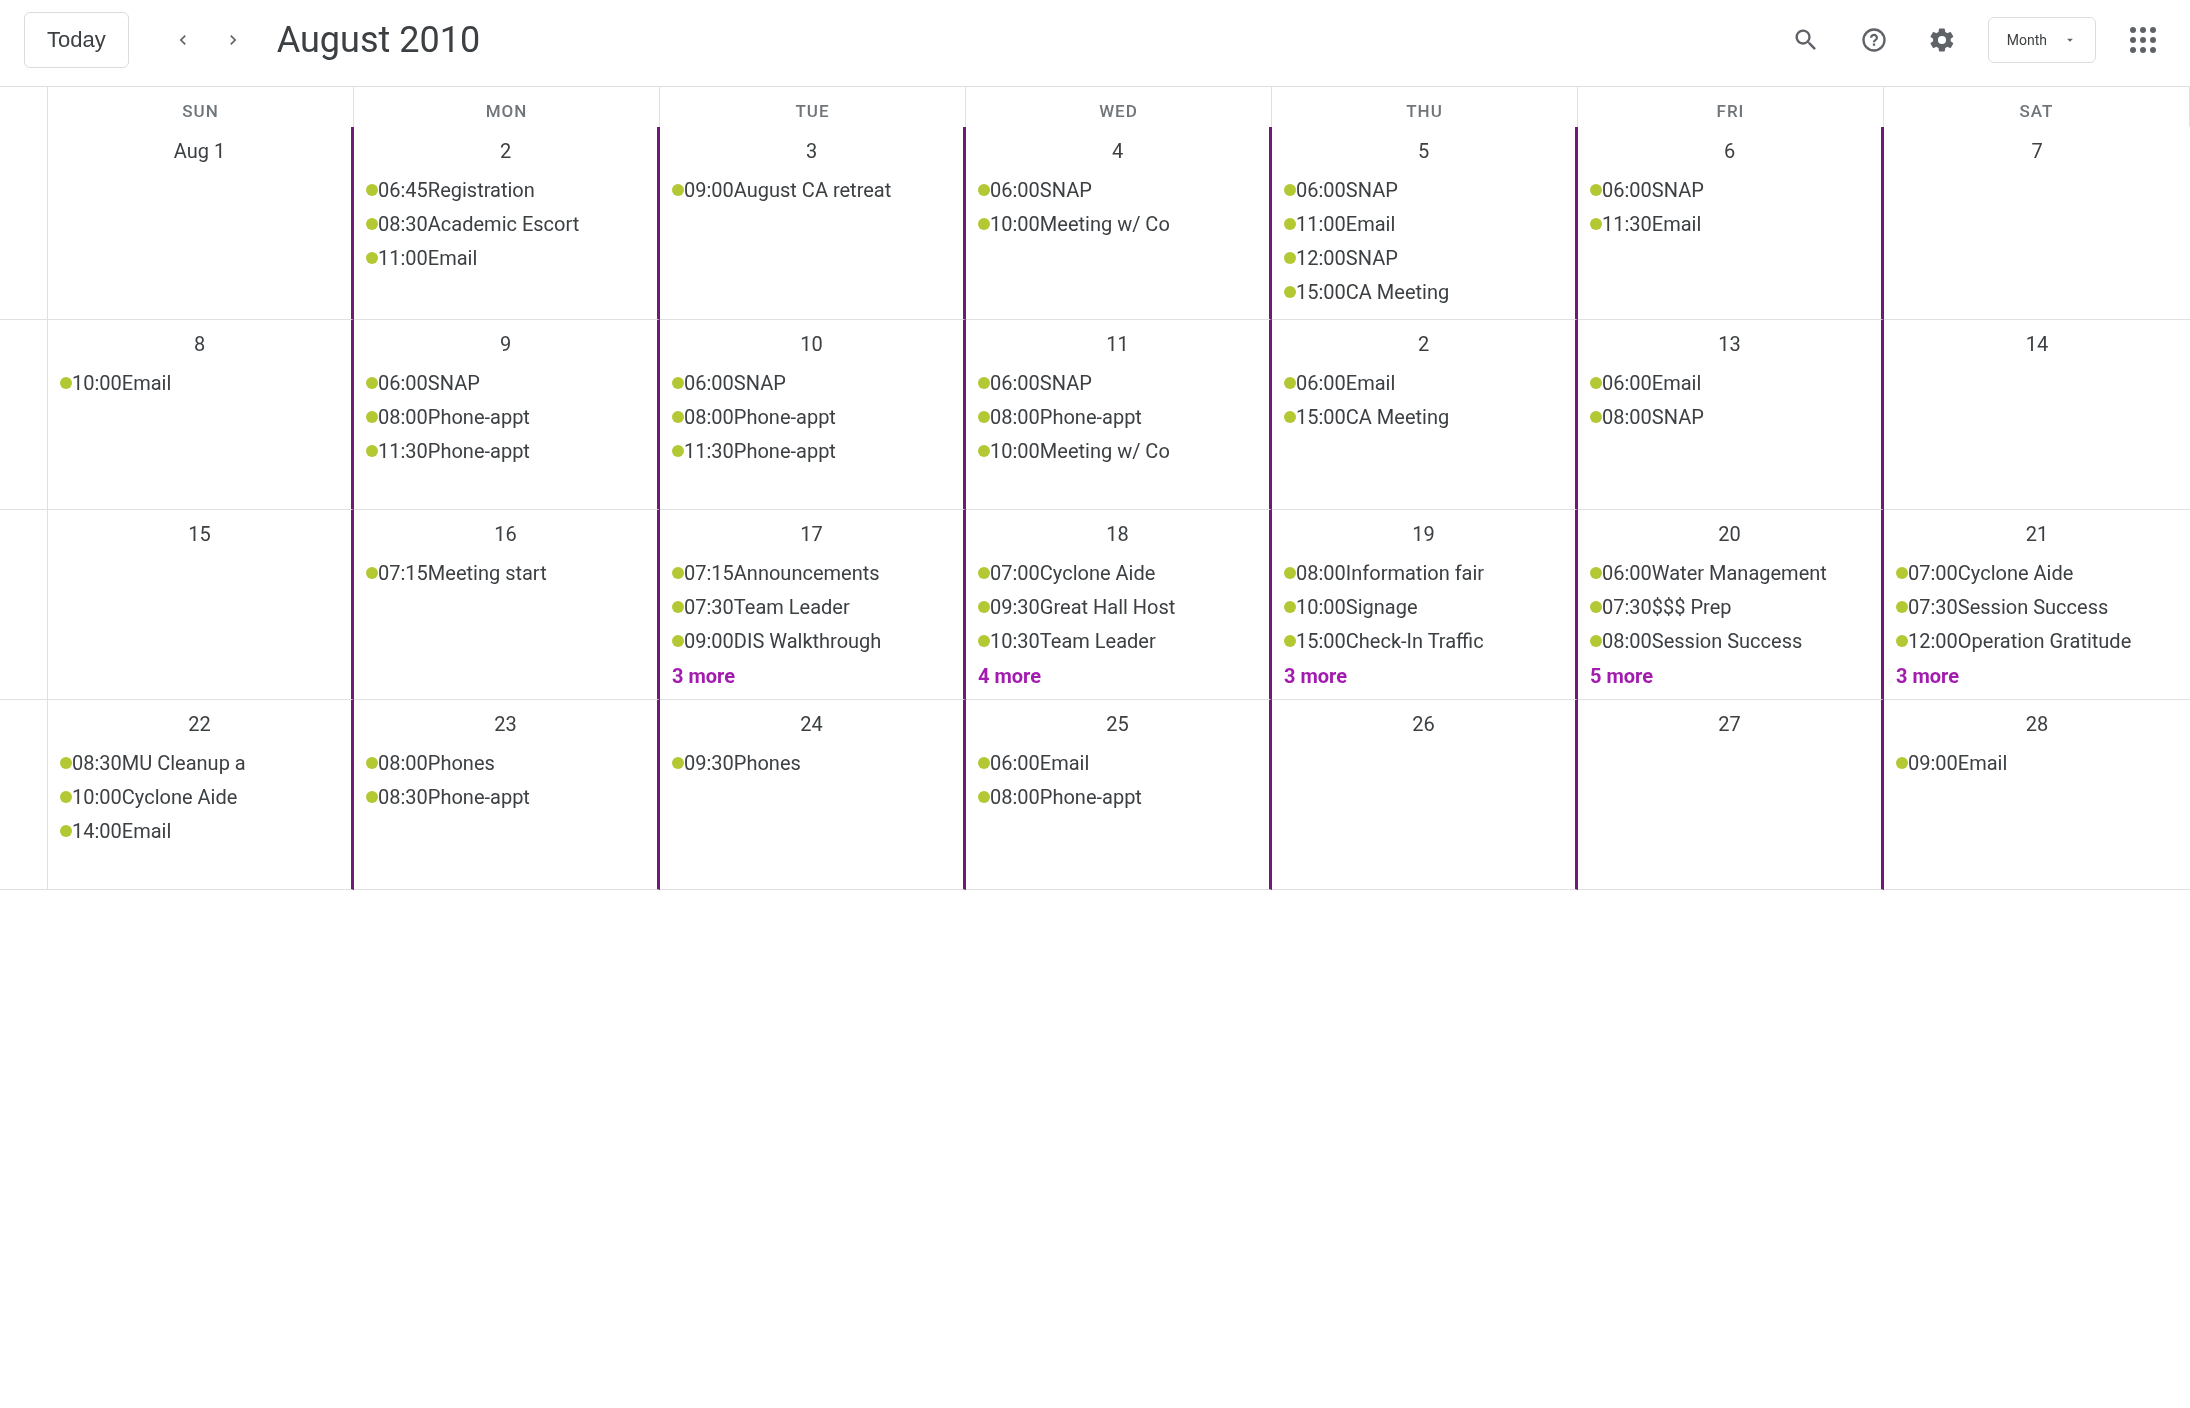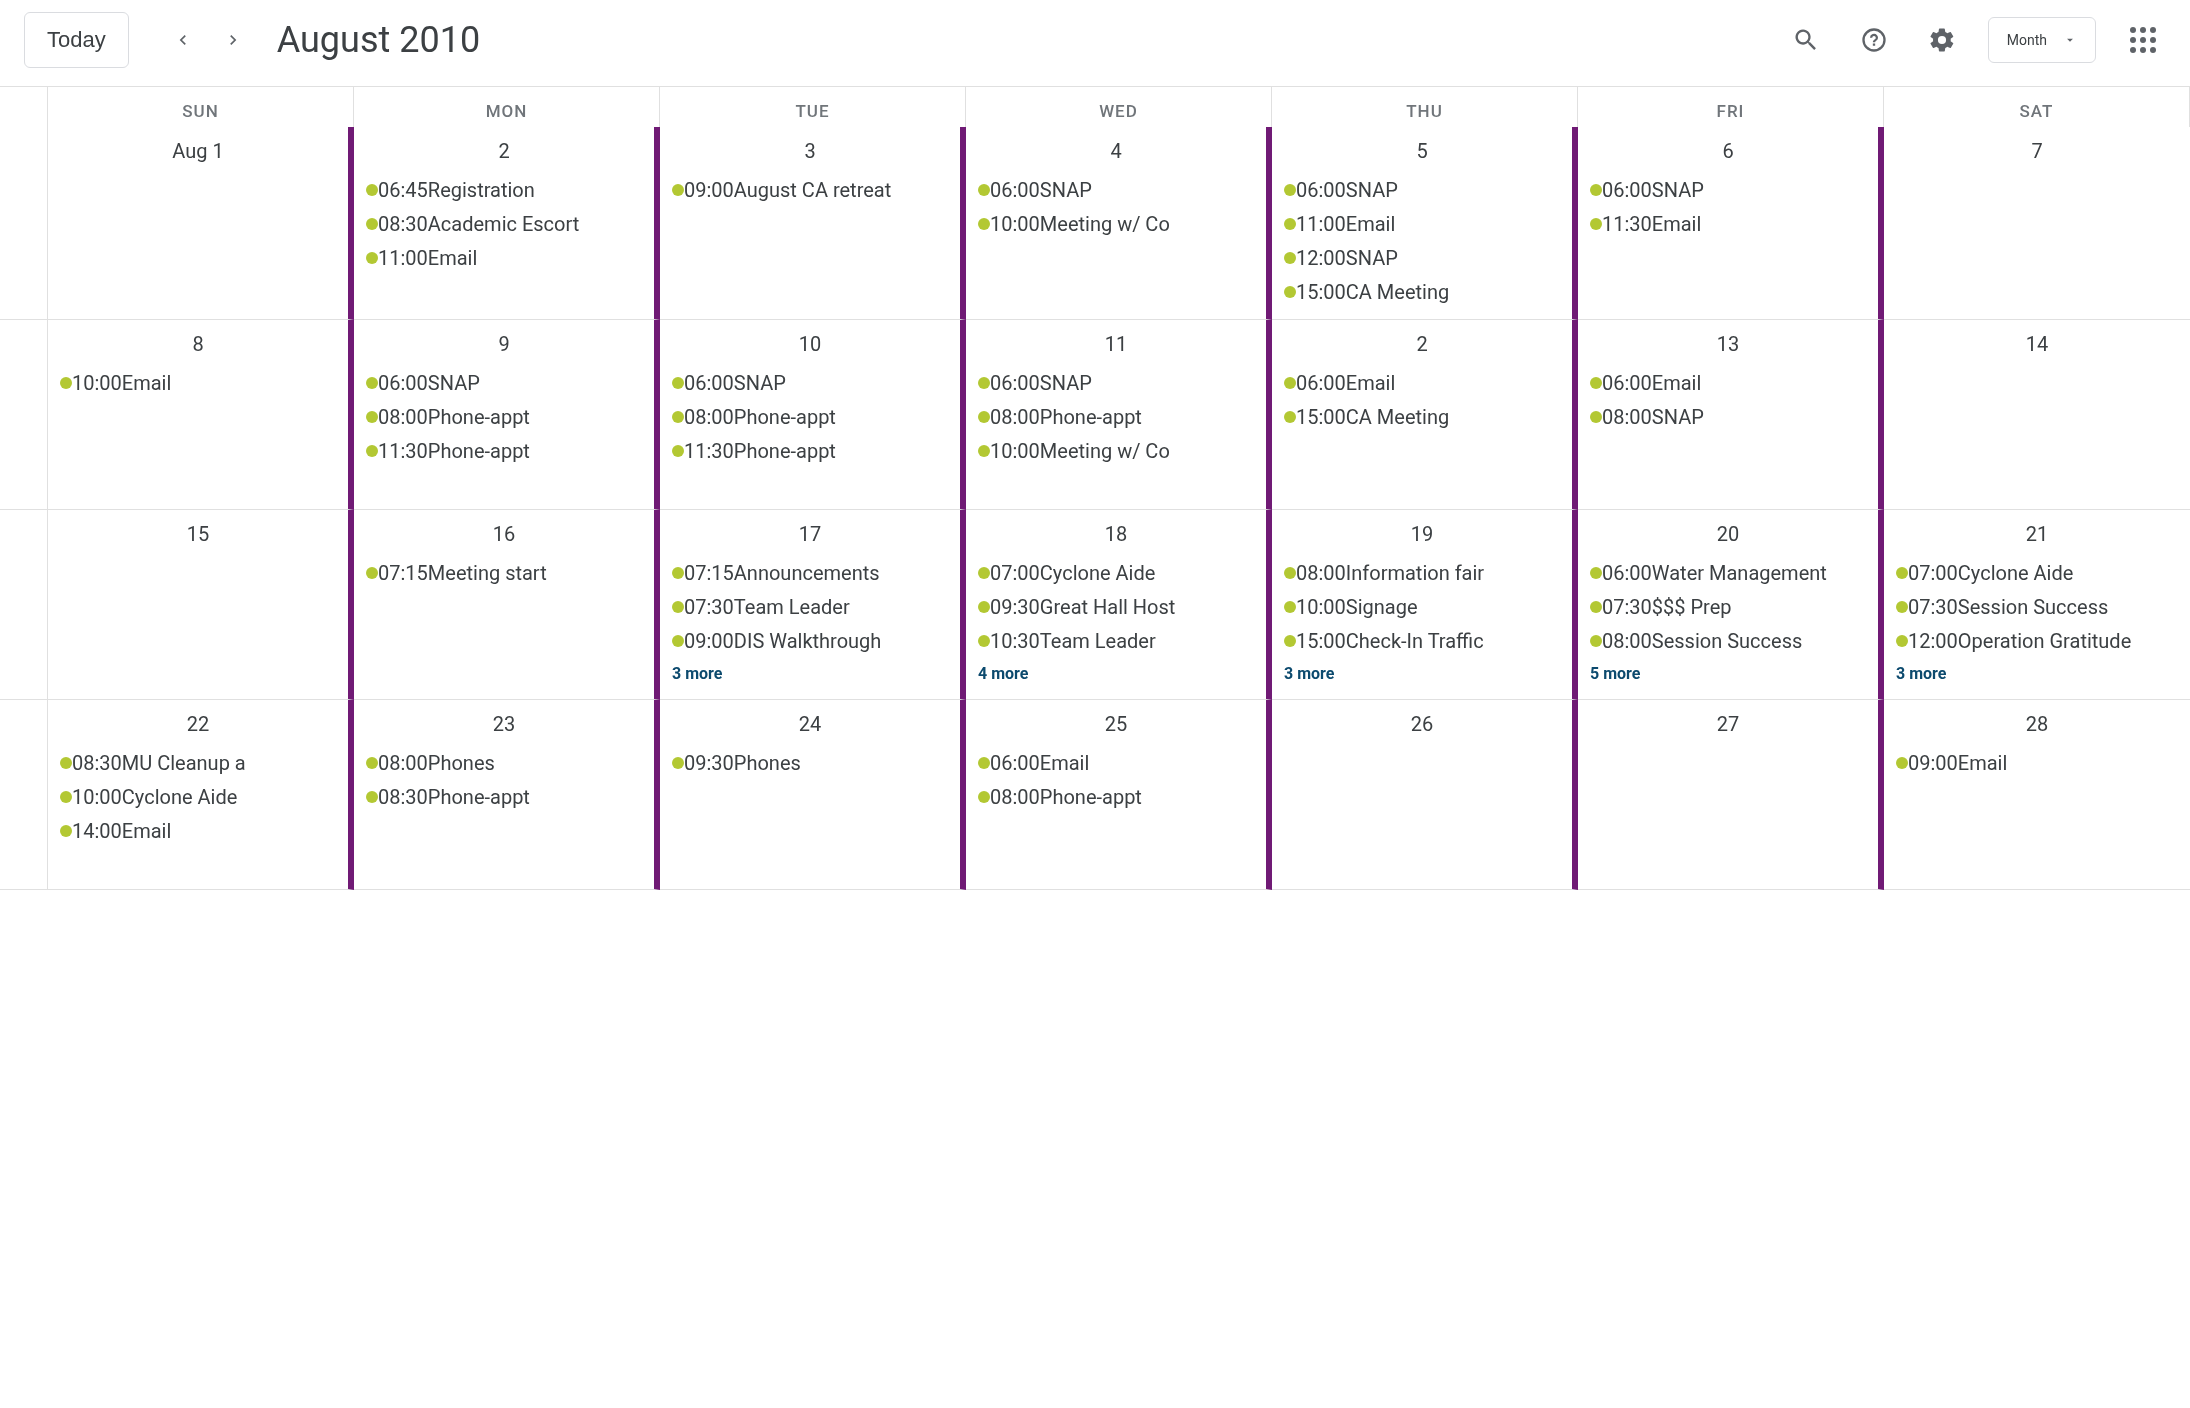--- a/index.html
+++ b/index.html
@@ -105,21 +105,21 @@
     text-align: center;
     font-size: 17px;
     letter-spacing: 1px;
     color: #70757a;
     padding: 14px 0 6px 0;
     border-right: 1px solid #e0e0e0;
     font-weight: 500;
   }
   .day-header:last-child { border-right: none; }
   .cell {
-    border-right: 6px solid #701a75;
+    border-right: 3px solid #701a75;
     border-bottom: 1px solid #e0e0e0;
     min-height: 190px;
     padding: 8px 8px 10px 8px;
     overflow: hidden;
   }
   .cell:nth-child(8n) { border-right: none; }
   .gutter-cell {
     border-right: 1px solid #e0e0e0;
     border-bottom: 1px solid #e0e0e0;
     background: #fff;
@@ -145,23 +145,23 @@
   .dot {
     width: 12px;
     height: 12px;
     border-radius: 50%;
     background: #b3c833;
     flex-shrink: 0;
   }
   .etime { color: #3c4043; }
   .etitle { overflow: hidden; text-overflow: ellipsis; }
   .more-link {
-    font-size: 16px;
+    font-size: 20px;
     font-weight: 700;
-    color: #0c4a6e;
+    color: #a21caf;
     padding: 6px 4px 0 4px;
     cursor: pointer;
   }
   svg { display: block; }
 </style>
 </head>
 <body>
 
 <div class="header">
   <button class="today-btn">Today</button>

